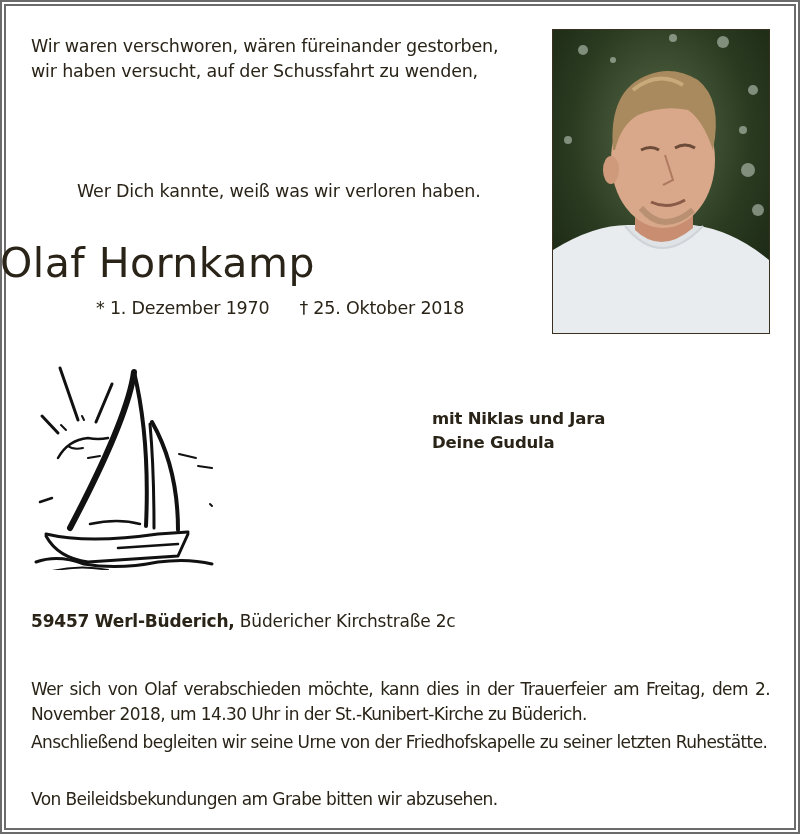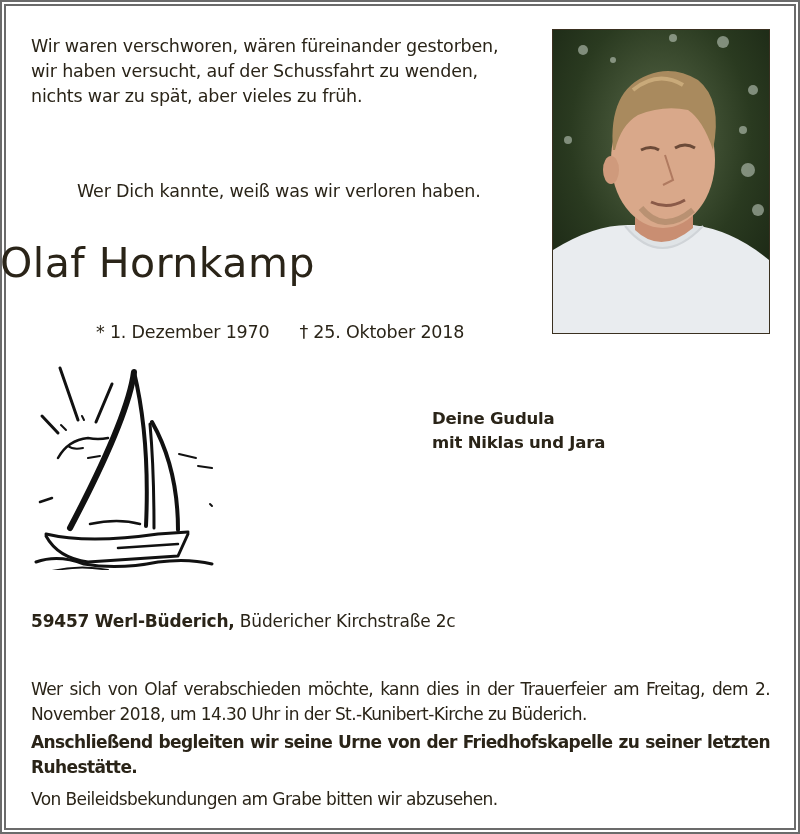--- a/index.html
+++ b/index.html
@@ -17,50 +17,49 @@
     font-family: "DejaVu Sans", sans-serif; font-size: 17px; white-space: nowrap;
     letter-spacing: -0.2px;
   }
   .poem { left: 31px; top: 34px; line-height: 25px; font-size: 17.5px; }
   .poem div { white-space: nowrap; }
   .motto { left: 77px; top: 181px; font-size: 17.5px; }
   .name {
     left: 0; width: 556px; top: 238px; text-align: left;
     font-size: 41px; letter-spacing: 0.5px; line-height: 50px;
   }
-  .dates { left: 96px; top: 298px; font-size: 17.5px; margin-top: 24px; }
+  .dates { left: 96px; top: 298px; font-size: 17.5px; }
   .dates .gap { display: inline-block; width: 30px; }
   .photo {
     position: absolute; left: 552px; top: 29px; width: 216px; height: 303px;
     border: 1px solid #3a3020; overflow: hidden; background: #20301a;
   }
   .boat { position: absolute; left: 28px; top: 358px; width: 186px; height: 212px; }
   .mourners { left: 432px; top: 398px; font-size: 17px; line-height: 24px; }
   .mourners .bold { font-weight: bold; font-size: 16.5px; }
   .mourners .grp { margin-top: 9px; }
   .address { left: 31px; top: 611px; font-size: 17px; }
   .address b { font-weight: bold; margin-top: 28px; }
   .body-text {
     left: 31px; width: 739px; white-space: normal; font-size: 17px;
     line-height: 25px; letter-spacing: -0.6px;
   }
   .p1 { top: 668px; text-align: justify; text-align-last: left; margin-top: 9px; }
-  .p2 { top: 730px; text-align: justify; text-align-last: left; font-weight: bold; }
+  .p2 { top: 730px; text-align: justify; text-align-last: left; }
   .p3 { top: 787px; }
 </style>
 </head>
 <body>
 
 <div class="frame-outer"></div>
 <div class="frame-inner"></div>
 
 <div class="txt poem">
   <div>Wir waren verschworen, wären füreinander gestorben,</div>
   <div>wir haben versucht, auf der Schussfahrt zu wenden,</div>
-  <div>nichts war zu spät, aber vieles zu früh.</div>
 </div>
 
 <div class="txt motto">Wer Dich kannte, weiß was wir verloren haben.</div>
 
 <div class="txt name">Olaf Hornkamp</div>
 
 <div class="txt dates">
   <span>* 1. Dezember 1970</span><span class="gap"></span><span>† 25. Oktober 2018</span>
 </div>
 
@@ -122,22 +121,22 @@
     <path d="M18 176 Q60 186 130 176 L160 174" stroke-width="3"></path>
     <path d="M18 178 Q30 200 60 204 L150 198 L160 176" stroke-width="3"></path>
     <path d="M90 190 L150 186" stroke-width="2.5"></path>
     <path d="M8 204 Q30 196 56 206 Q90 212 130 204 Q160 200 184 206" stroke-width="3"></path>
     <path d="M20 214 Q50 206 80 212" stroke-width="2"></path>
   </svg>
 </div>
 
 <div class="txt mourners">
   <div class="grp bold">
+    <div>mit Niklas und Jara</div>
     <div>Deine Gudula</div>
-    <div>mit Niklas und Jara</div>
   </div>
 </div>
 
 <div class="txt address">
   <b>59457 Werl-Büderich,</b>
   <span>Büdericher Kirchstraße 2c</span>
 </div>
 
 <div class="txt body-text p1">Wer sich von Olaf verabschieden möchte, kann dies in der Trauerfeier am Freitag, dem 2. November 2018, um 14.30 Uhr in der St.-Kunibert-Kirche zu Büderich.</div>
 <div class="txt body-text p2">Anschließend begleiten wir seine Urne von der Friedhofskapelle zu seiner letzten Ruhestätte.</div>

